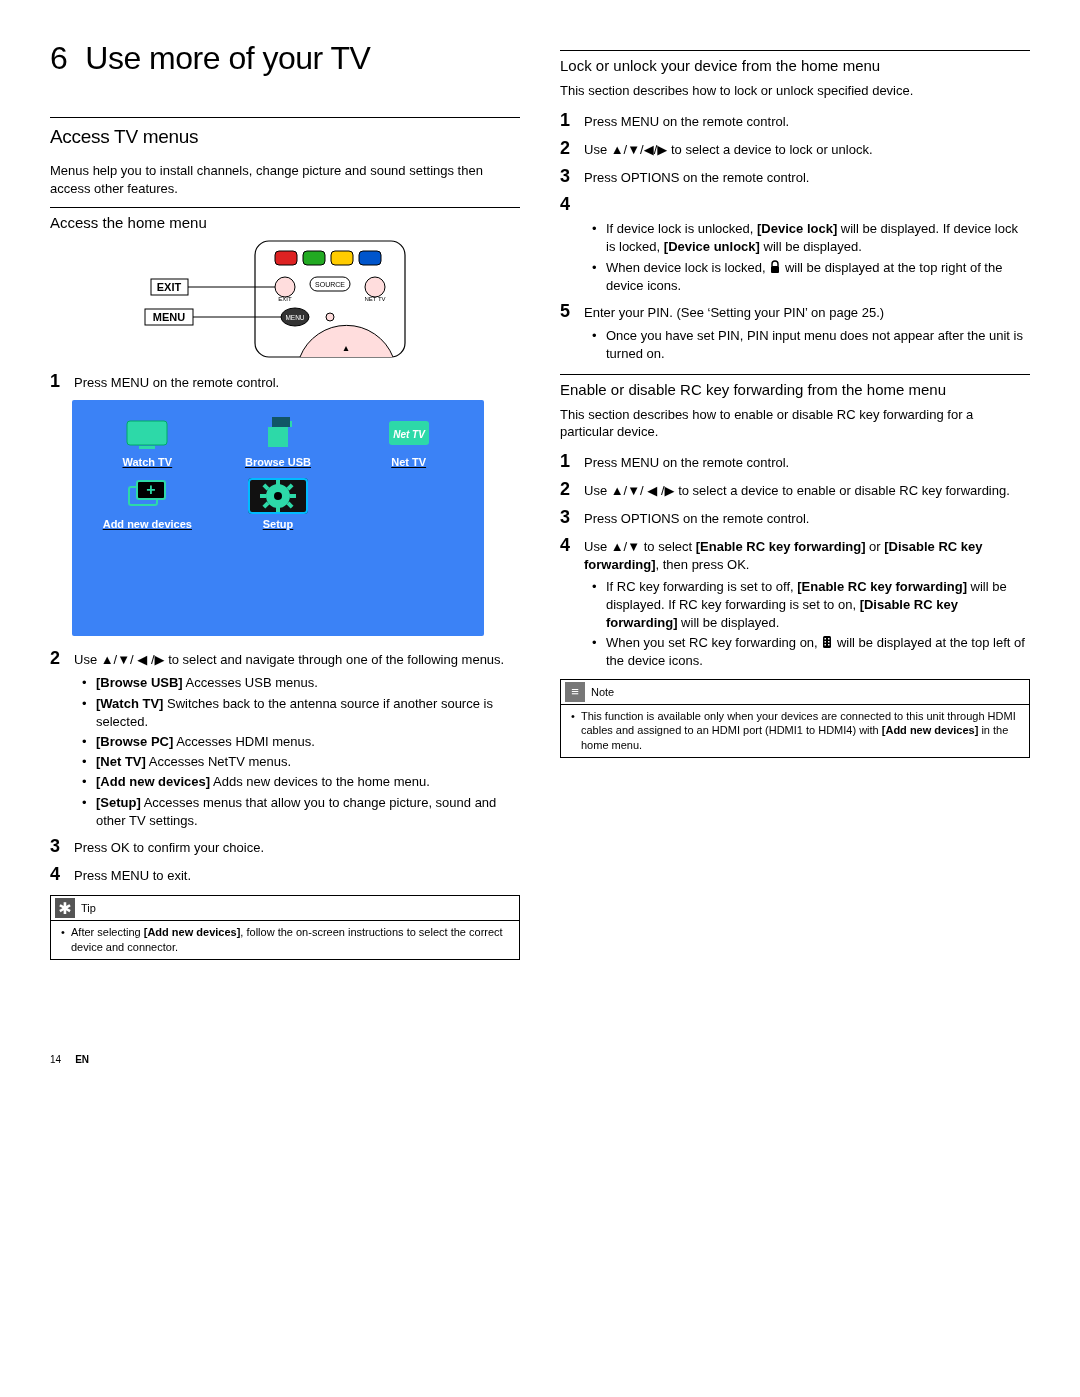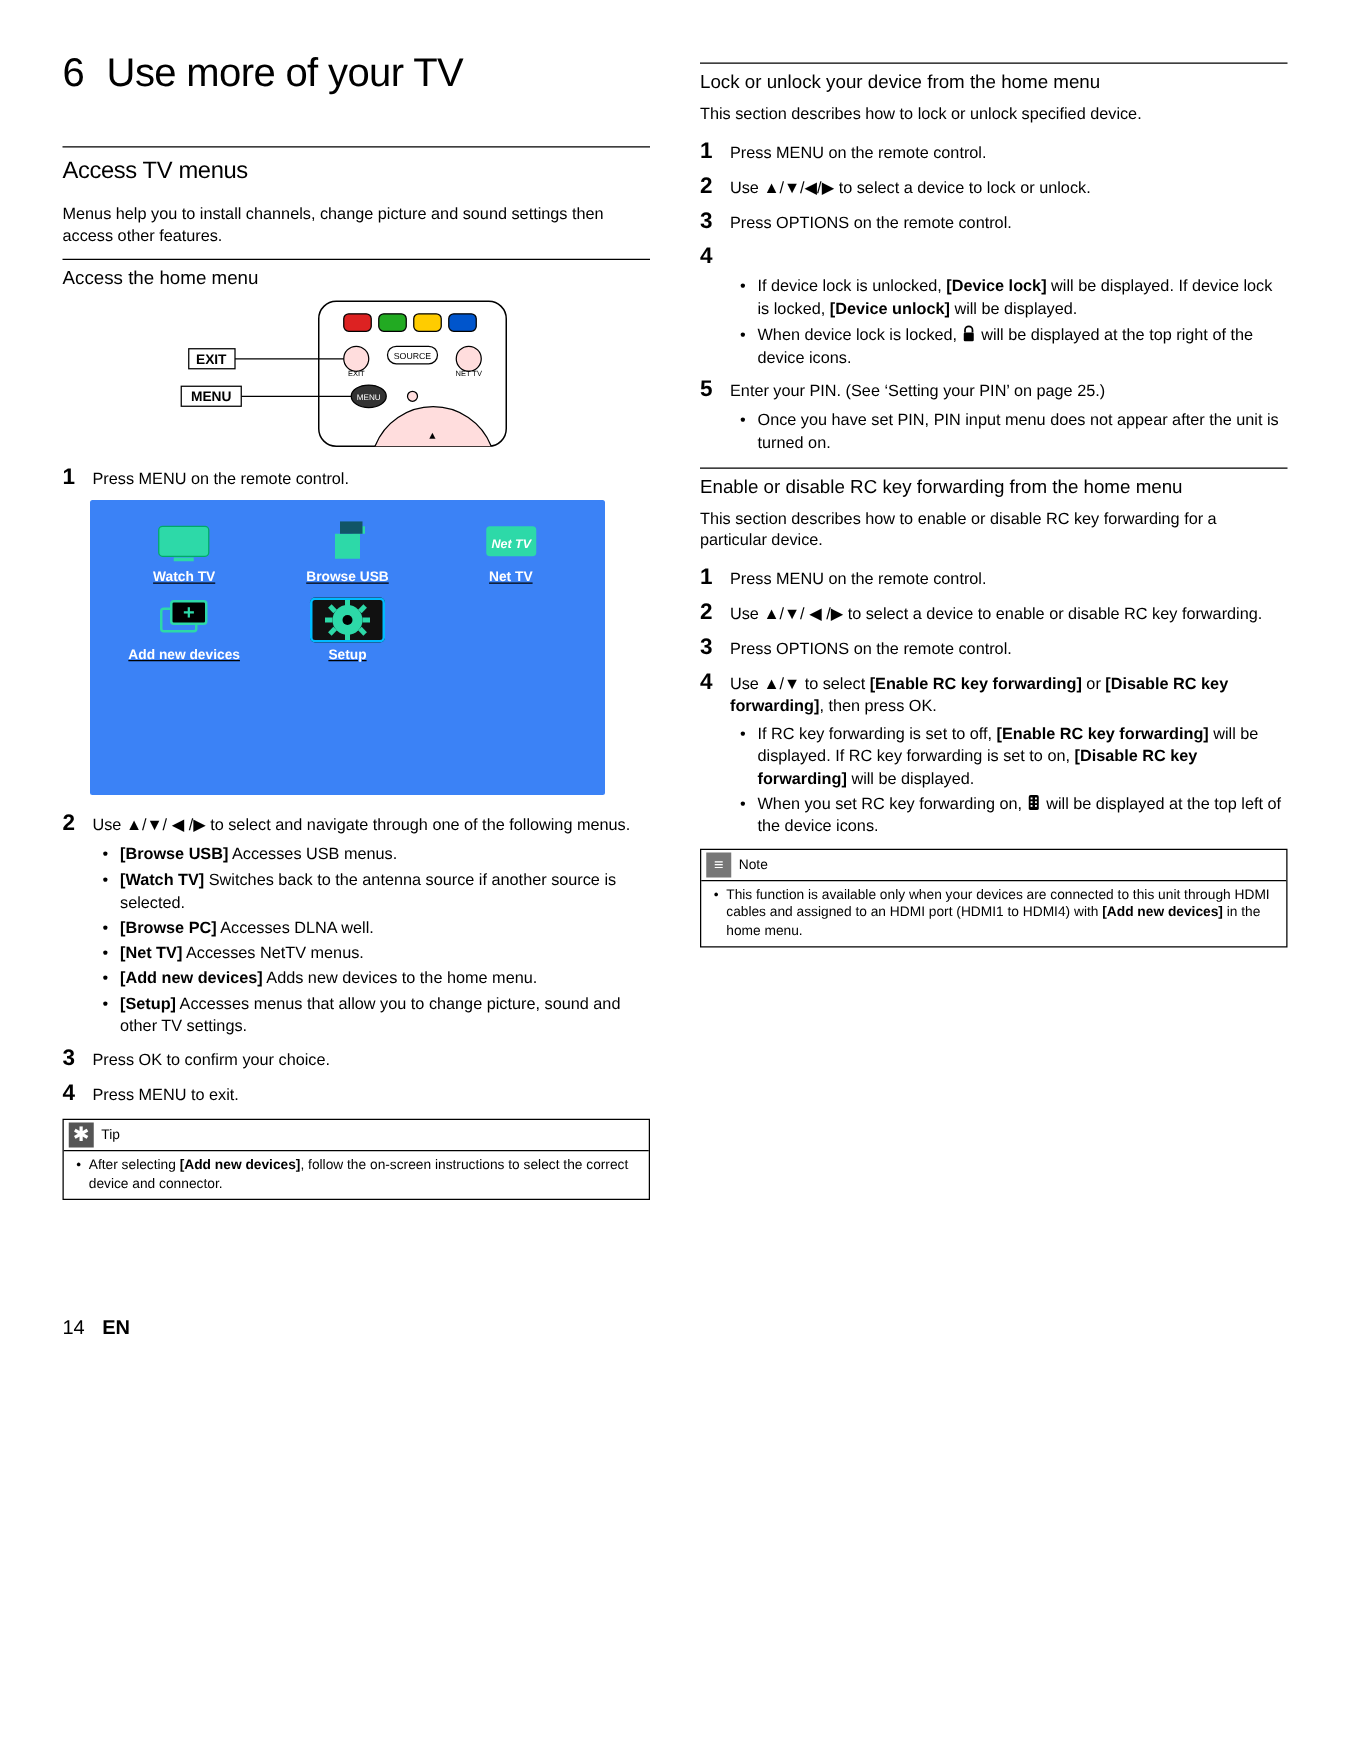--- a/index.html
+++ b/index.html
@@ -179,21 +179,21 @@
     content: "•";
     position: absolute;
     left: 2px;
   }
   .pad-icon {
     display: inline-block;
     vertical-align: -2px;
   }
   .footer {
     margin-top: 80px;
-    font-size: 16px;
+    font-size: 10px;
   }
   .footer .pg { margin-right: 14px; }
   .footer .lang { font-weight: bold; }
 </style>
 </head>
 <body>
 
 <div class="columns">
   <div class="col">
     <h1 class="chapter">
@@ -312,21 +312,21 @@
       <li>
           <span class="n">2</span>
           <span class="body">
         <span>Use </span><span class="arrows">▲/▼/ ◀ /▶</span><span> to select and navigate through one of the following menus.</span>
       </span>
         </li>
     </ol>
     <ul class="bullets">
       <li><span class="b">[Browse USB]</span><span> Accesses USB menus.</span></li>
       <li><span class="b">[Watch TV]</span><span> Switches back to the antenna source if another source is selected.</span></li>
-      <li><span class="b">[Browse PC]</span><span> Accesses DLNA well.</span></li>
+      <li><span class="b">[Browse PC]</span><span> Accesses HDMI menus.</span></li>
       <li><span class="b">[Net TV]</span><span> Accesses NetTV menus.</span></li>
       <li><span class="b">[Add new devices]</span><span> Adds new devices to the home menu.</span></li>
       <li><span class="b">[Setup]</span><span> Accesses menus that allow you to change picture, sound and other TV settings.</span></li>
     </ul>
     <ol class="steps">
       <li>
           <span class="n">3</span>
           <span class="body">Press OK to confirm your choice.</span>
         </li>
       <li>

